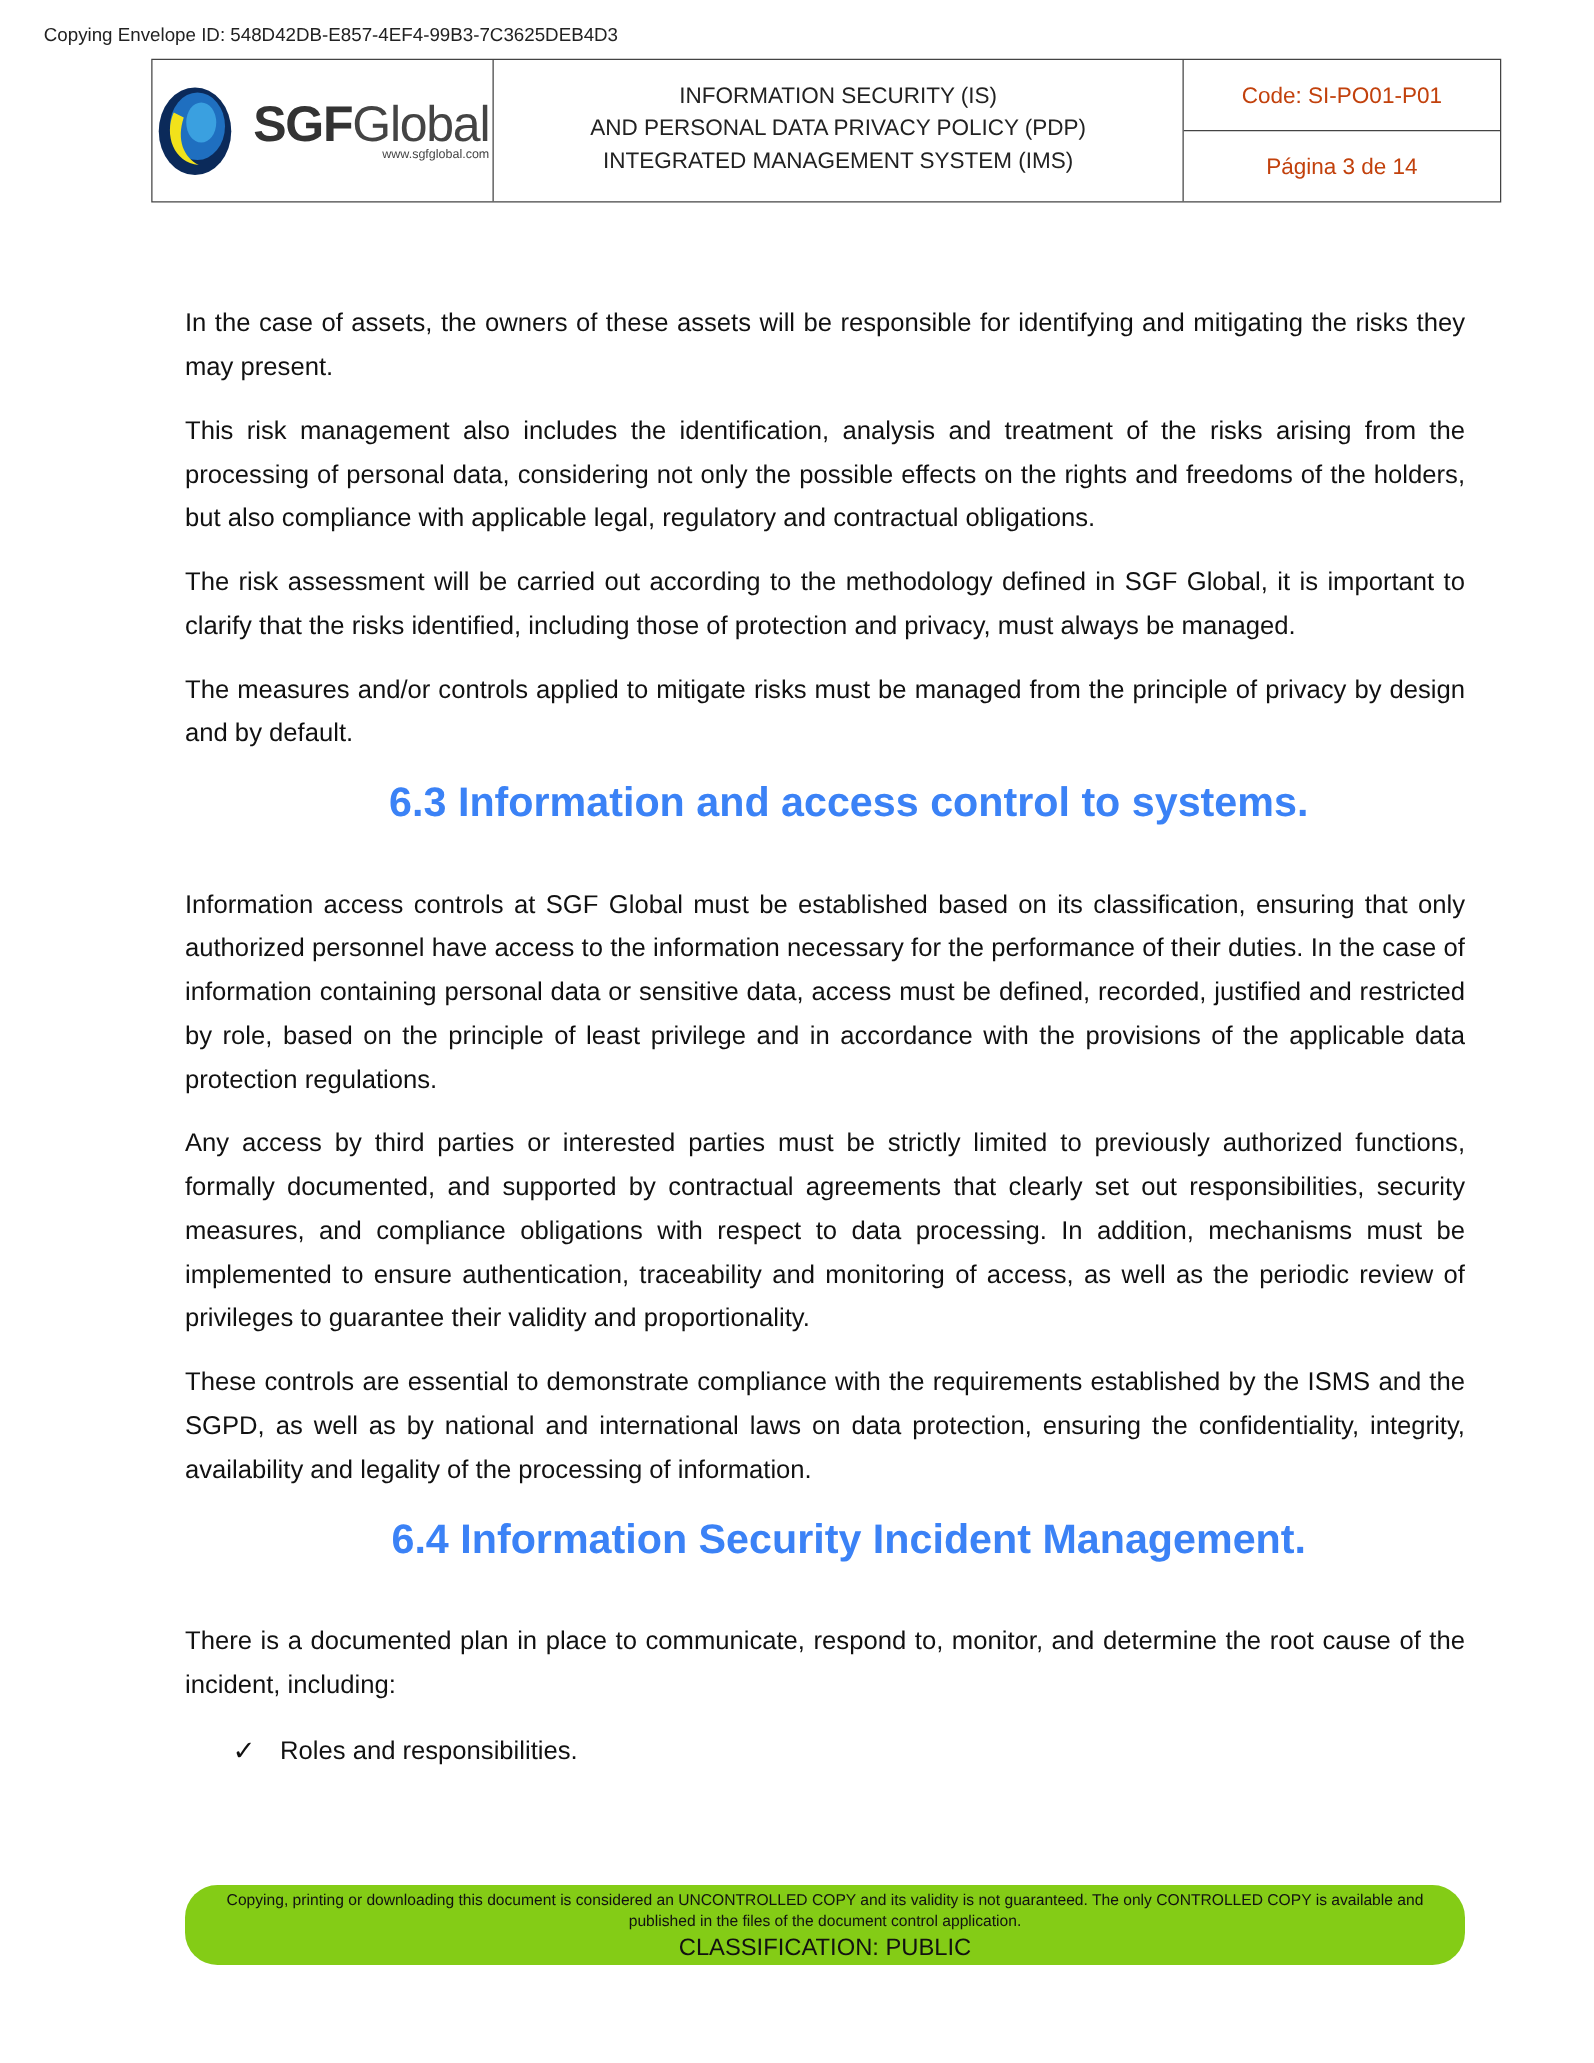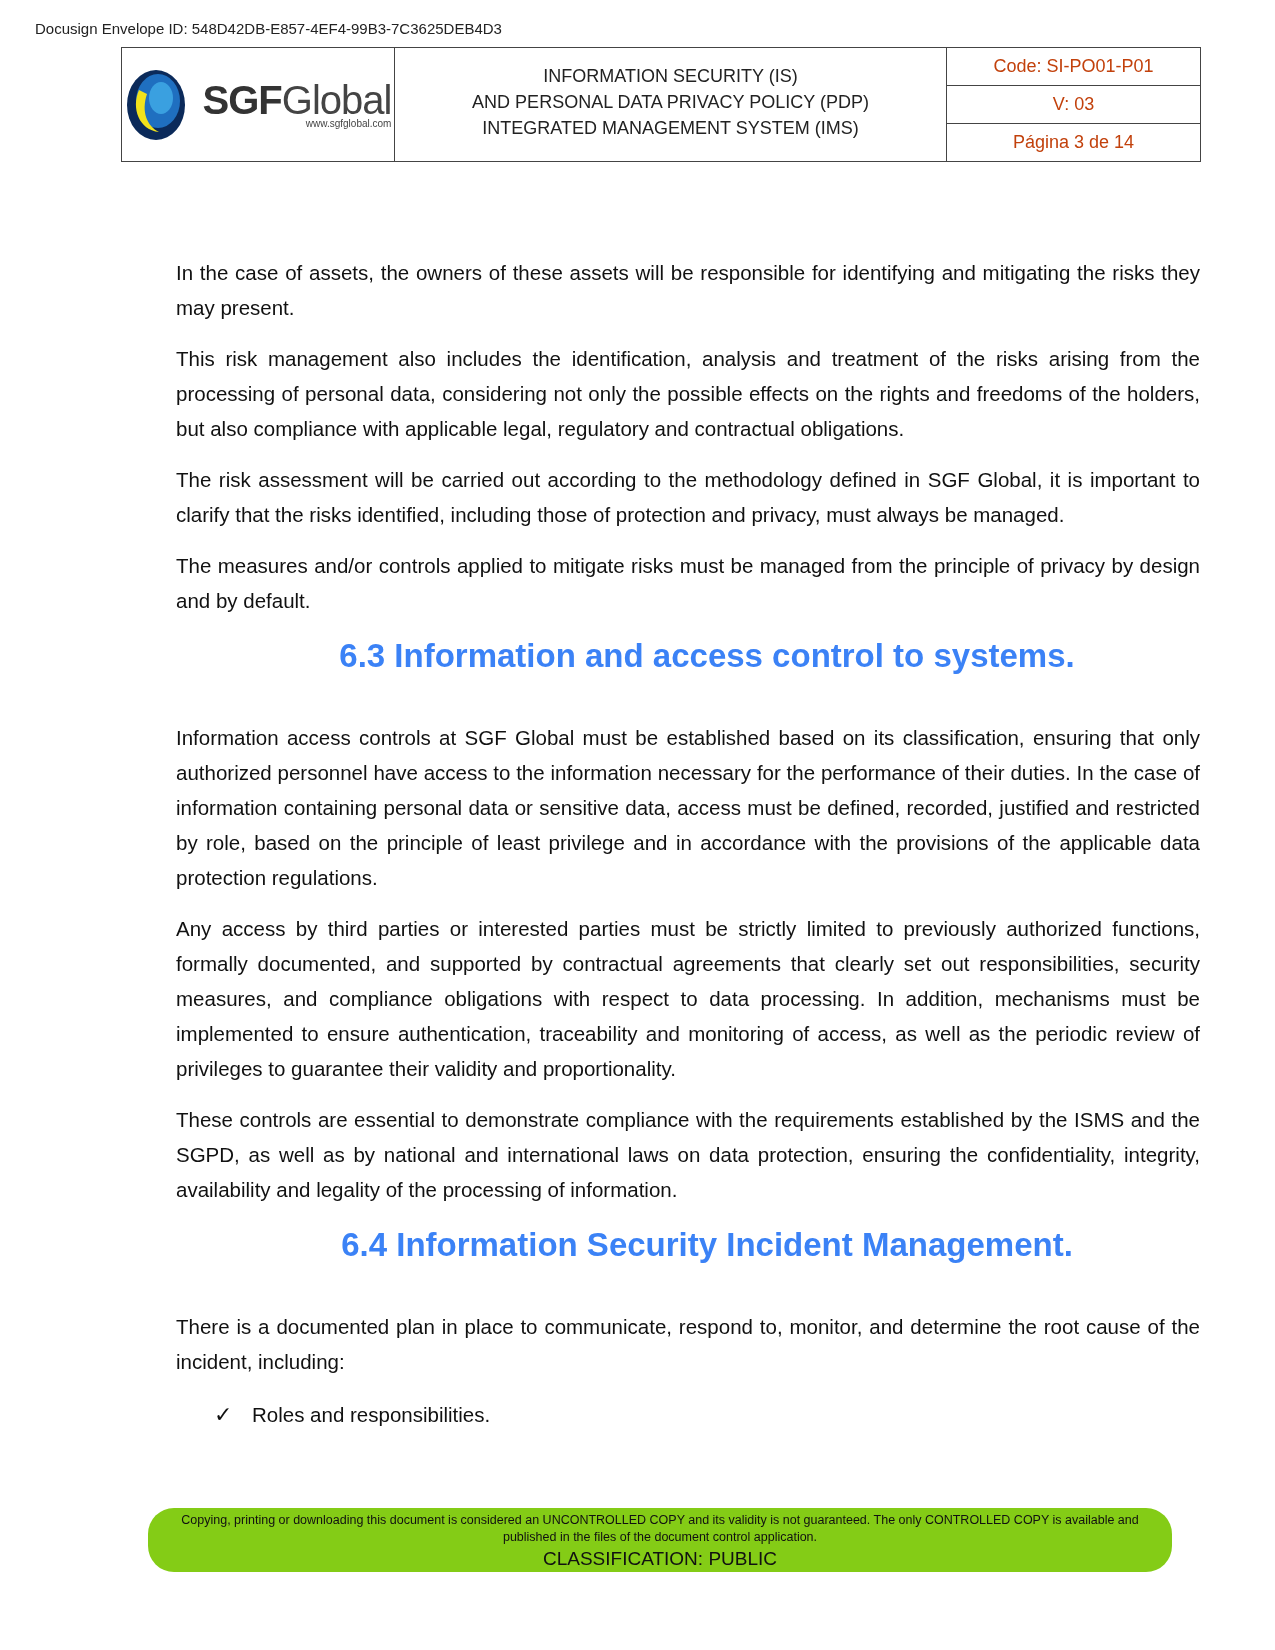--- a/index.html
+++ b/index.html
@@ -17,38 +17,38 @@
   .meta-cell { width:253px; display:flex; flex-direction:column; }
   .meta-row { flex:1; display:flex; align-items:center; justify-content:center; font-size:18px;
               border-bottom:1.5px solid #444; color:#c2410c; }
   .meta-row:last-child { border-bottom:none; }
   .logo { display:flex; align-items:center; gap:16px; }
   .logo-text { display:flex; flex-direction:column; align-items:flex-end; }
   .logo-word { font-size:40px; letter-spacing:-1px; line-height:40px; color:#333; }
   .logo-word b { font-weight:bold; color:#333; }
   .logo-word span { font-weight:normal; color:#444; }
   .logo-url { font-size:10px; color:#444; margin-top:-2px; }
-  .content { position:absolute; left:148px; top:255px; width:1024px;
+  .content { position:absolute; left:148px; top:241px; width:1024px;
              font-family:"Liberation Sans", sans-serif; font-size:20.5px; line-height:35px;
-             text-align:justify; color:#111;margin-left:28px; }
+             text-align:justify; color:#111; }
   .content p { margin:0 0 16px 0; }
   .section-heading { font-size:33px; font-weight:bold; margin:6px 0 42px 38px; line-height:44px;
                      color:#3b82f6; text-align:center; }
   .bullet { display:flex; align-items:center; margin-left:38px; margin-top:18px; }
   .bullet .check { width:38px; font-size:22px; }
   .footer-box { position:absolute; left:148px; top:1508px; width:1024px; height:64px;
                 background:#84cc16; border-radius:26px; text-align:center;
                 font-family:"Liberation Sans", sans-serif; }
   .footer-note { font-size:12.5px; line-height:17px; padding:4px 20px 0 20px; color:#111; }
   .footer-class { font-size:19px; line-height:26px; color:#111; }
 </style>
 </head>
 <body>
 
-<div class="envelope">Docusign Envelope ID: 548D42DB-E857-4EF4-99B3-7C3625DEB4D3</div>
+<div class="envelope">Copying Envelope ID: 548D42DB-E857-4EF4-99B3-7C3625DEB4D3</div>
 
 <div class="header-table">
   <div class="logo-cell">
     <div class="logo">
       <svg width="62" height="74" viewBox="0 0 62 74">
         <ellipse cx="31" cy="37" rx="29" ry="35" fill="#0b2a5a"></ellipse>
         <ellipse cx="33" cy="33" rx="22" ry="27" fill="#1f6fc0"></ellipse>
         <ellipse cx="36" cy="30" rx="12" ry="16" fill="#3aa0e0"></ellipse>
         <path d="M14 22 C6 40 14 62 34 64 C22 58 16 44 22 26 Z" fill="#f2e21b"></path>
       </svg>
@@ -58,21 +58,20 @@
       </div>
     </div>
   </div>
   <div class="title-cell">
     <div>INFORMATION SECURITY (IS)</div>
     <div>AND PERSONAL DATA PRIVACY POLICY (PDP)</div>
     <div>INTEGRATED MANAGEMENT SYSTEM (IMS)</div>
   </div>
   <div class="meta-cell">
     <div class="meta-row">Code: SI-PO01-P01</div>
-    <div class="meta-row">V: 03</div>
     <div class="meta-row">Página 3 de 14</div>
   </div>
 </div>
 
 <div class="content">
   <p>In the case of assets, the owners of these assets will be responsible for identifying and mitigating the risks they may present.</p>
   <p>This risk management also includes the identification, analysis and treatment of the risks arising from the processing of personal data, considering not only the possible effects on the rights and freedoms of the holders, but also compliance with applicable legal, regulatory and contractual obligations.</p>
   <p>The risk assessment will be carried out according to the methodology defined in SGF Global, it is important to clarify that the risks identified, including those of protection and privacy, must always be managed.</p>
   <p>The measures and/or controls applied to mitigate risks must be managed from the principle of privacy by design and by default.</p>
   <h2 class="section-heading">6.3 Information and access control to systems.</h2>

